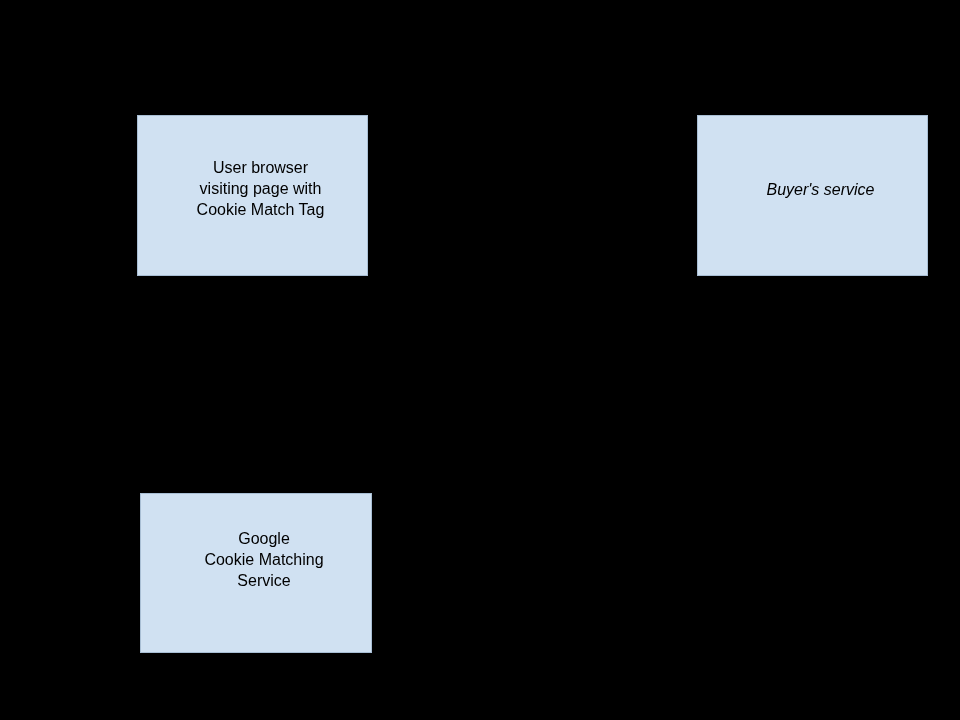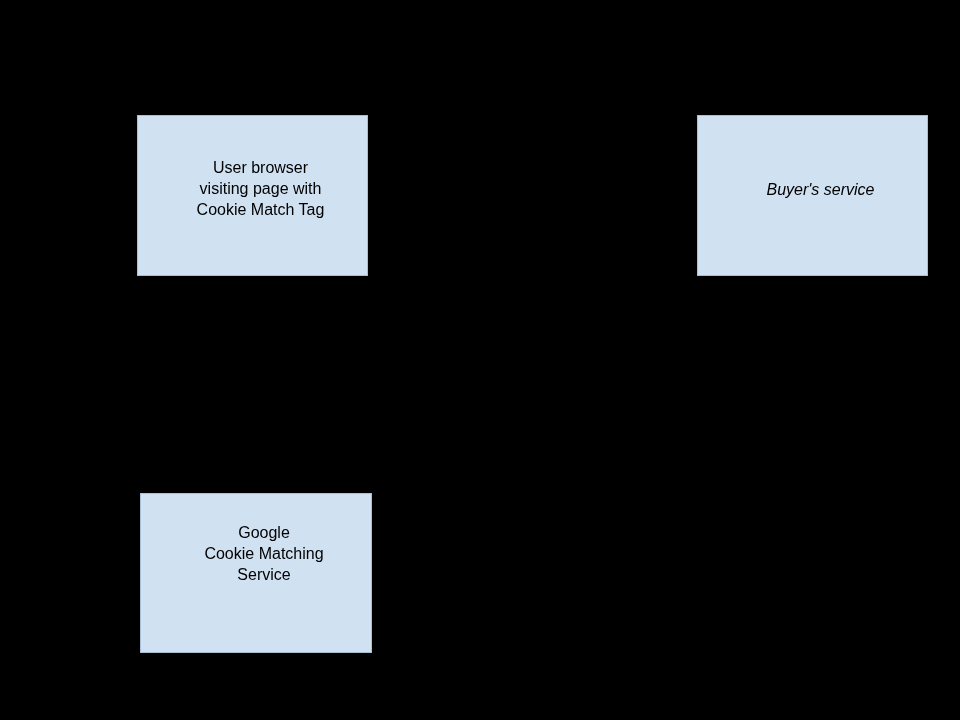--- a/index.html
+++ b/index.html
@@ -72,21 +72,21 @@
   }
 
   
   #node-google-cms {
     left: 140px;
     top: 493px;
     width: 232px;
     height: 160px;
   }
   #node-google-cms .node-label {
-    top: 28px;
+    top: 34px;
   }
 
   
   #edge-layer {
     position: absolute;
     left: 0;
     top: 0;
     width: 960px;
     height: 720px;
     pointer-events: none;

